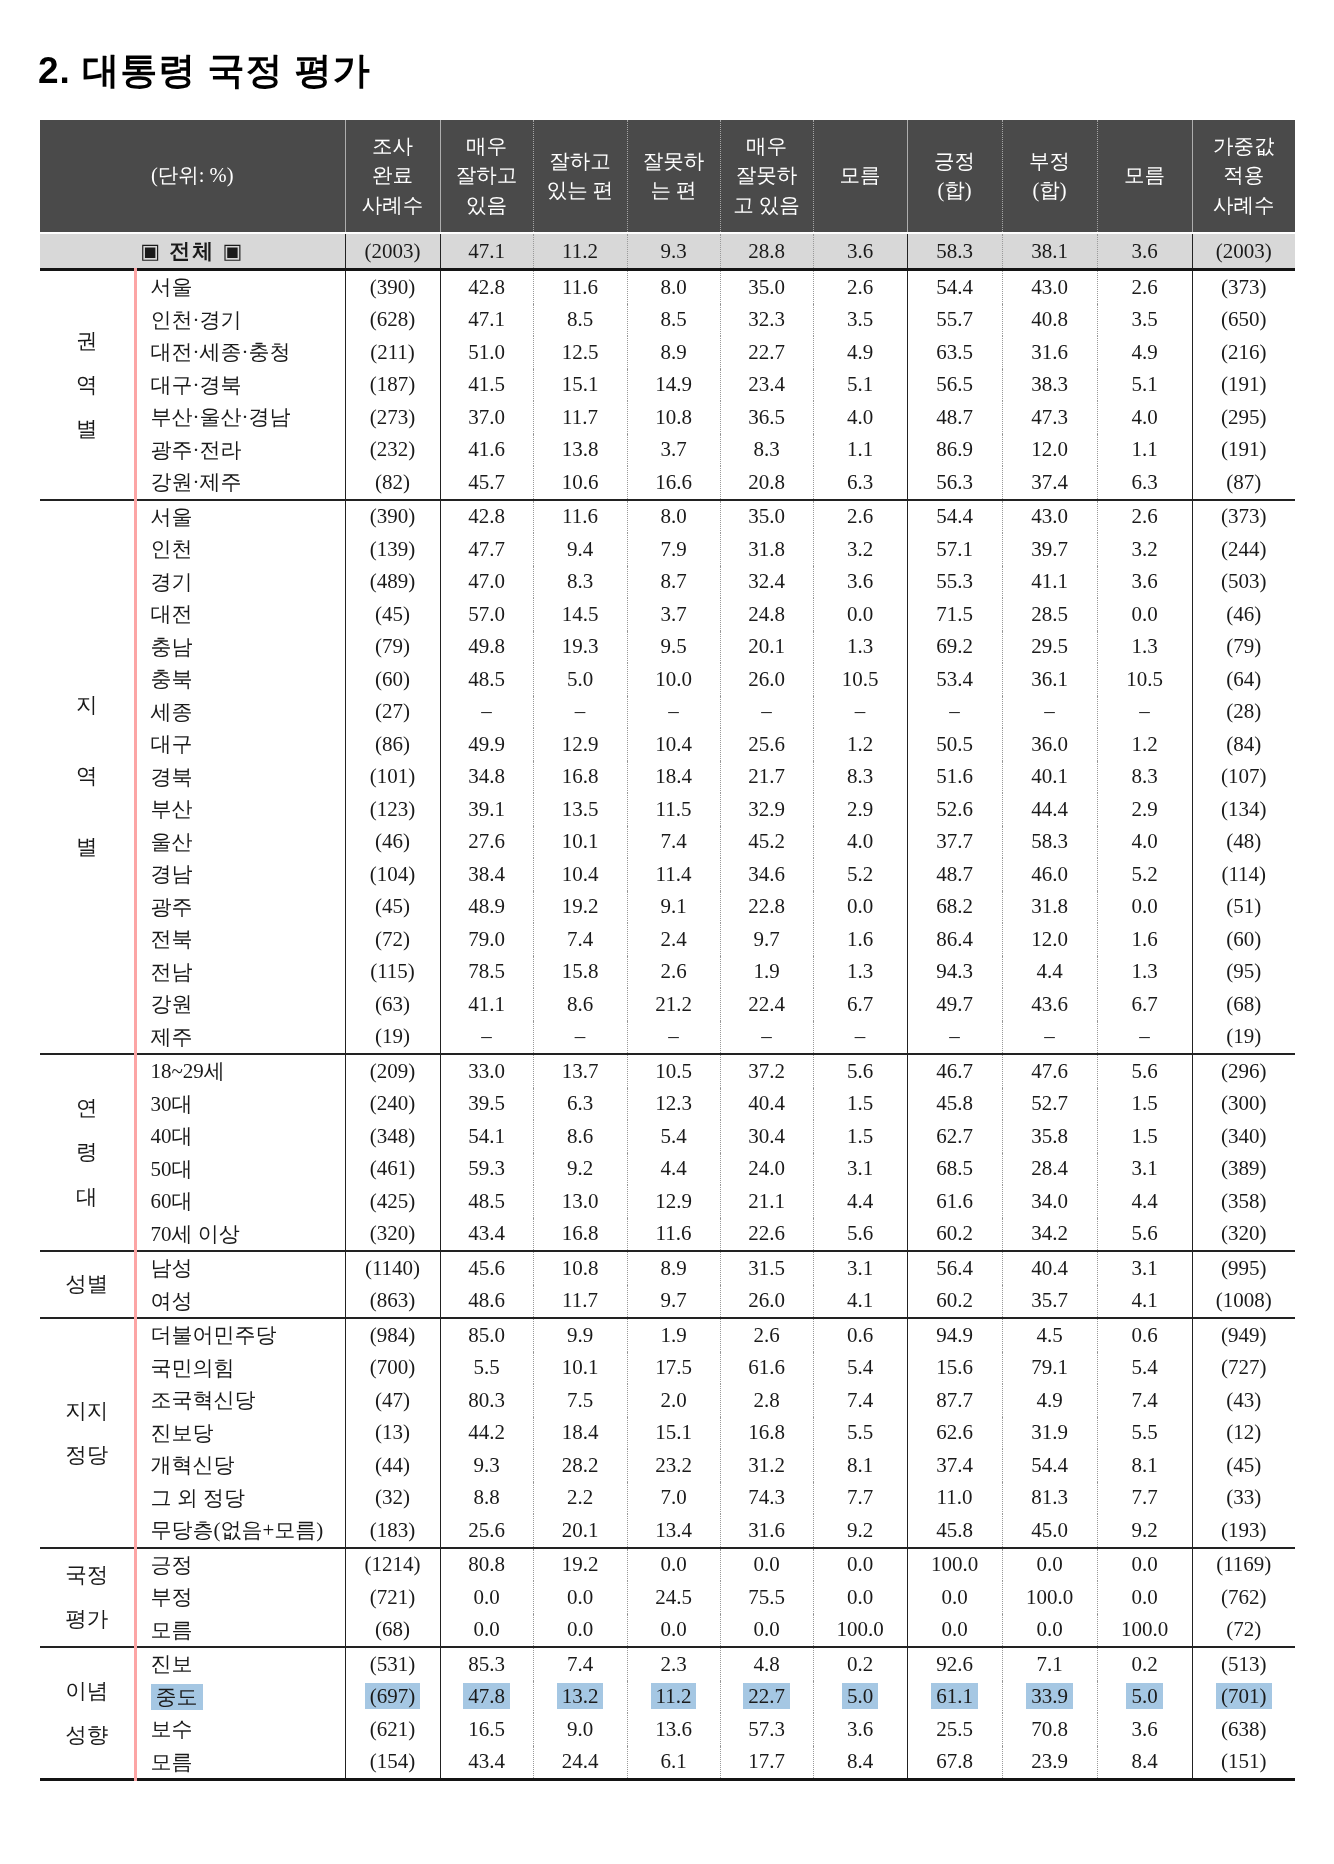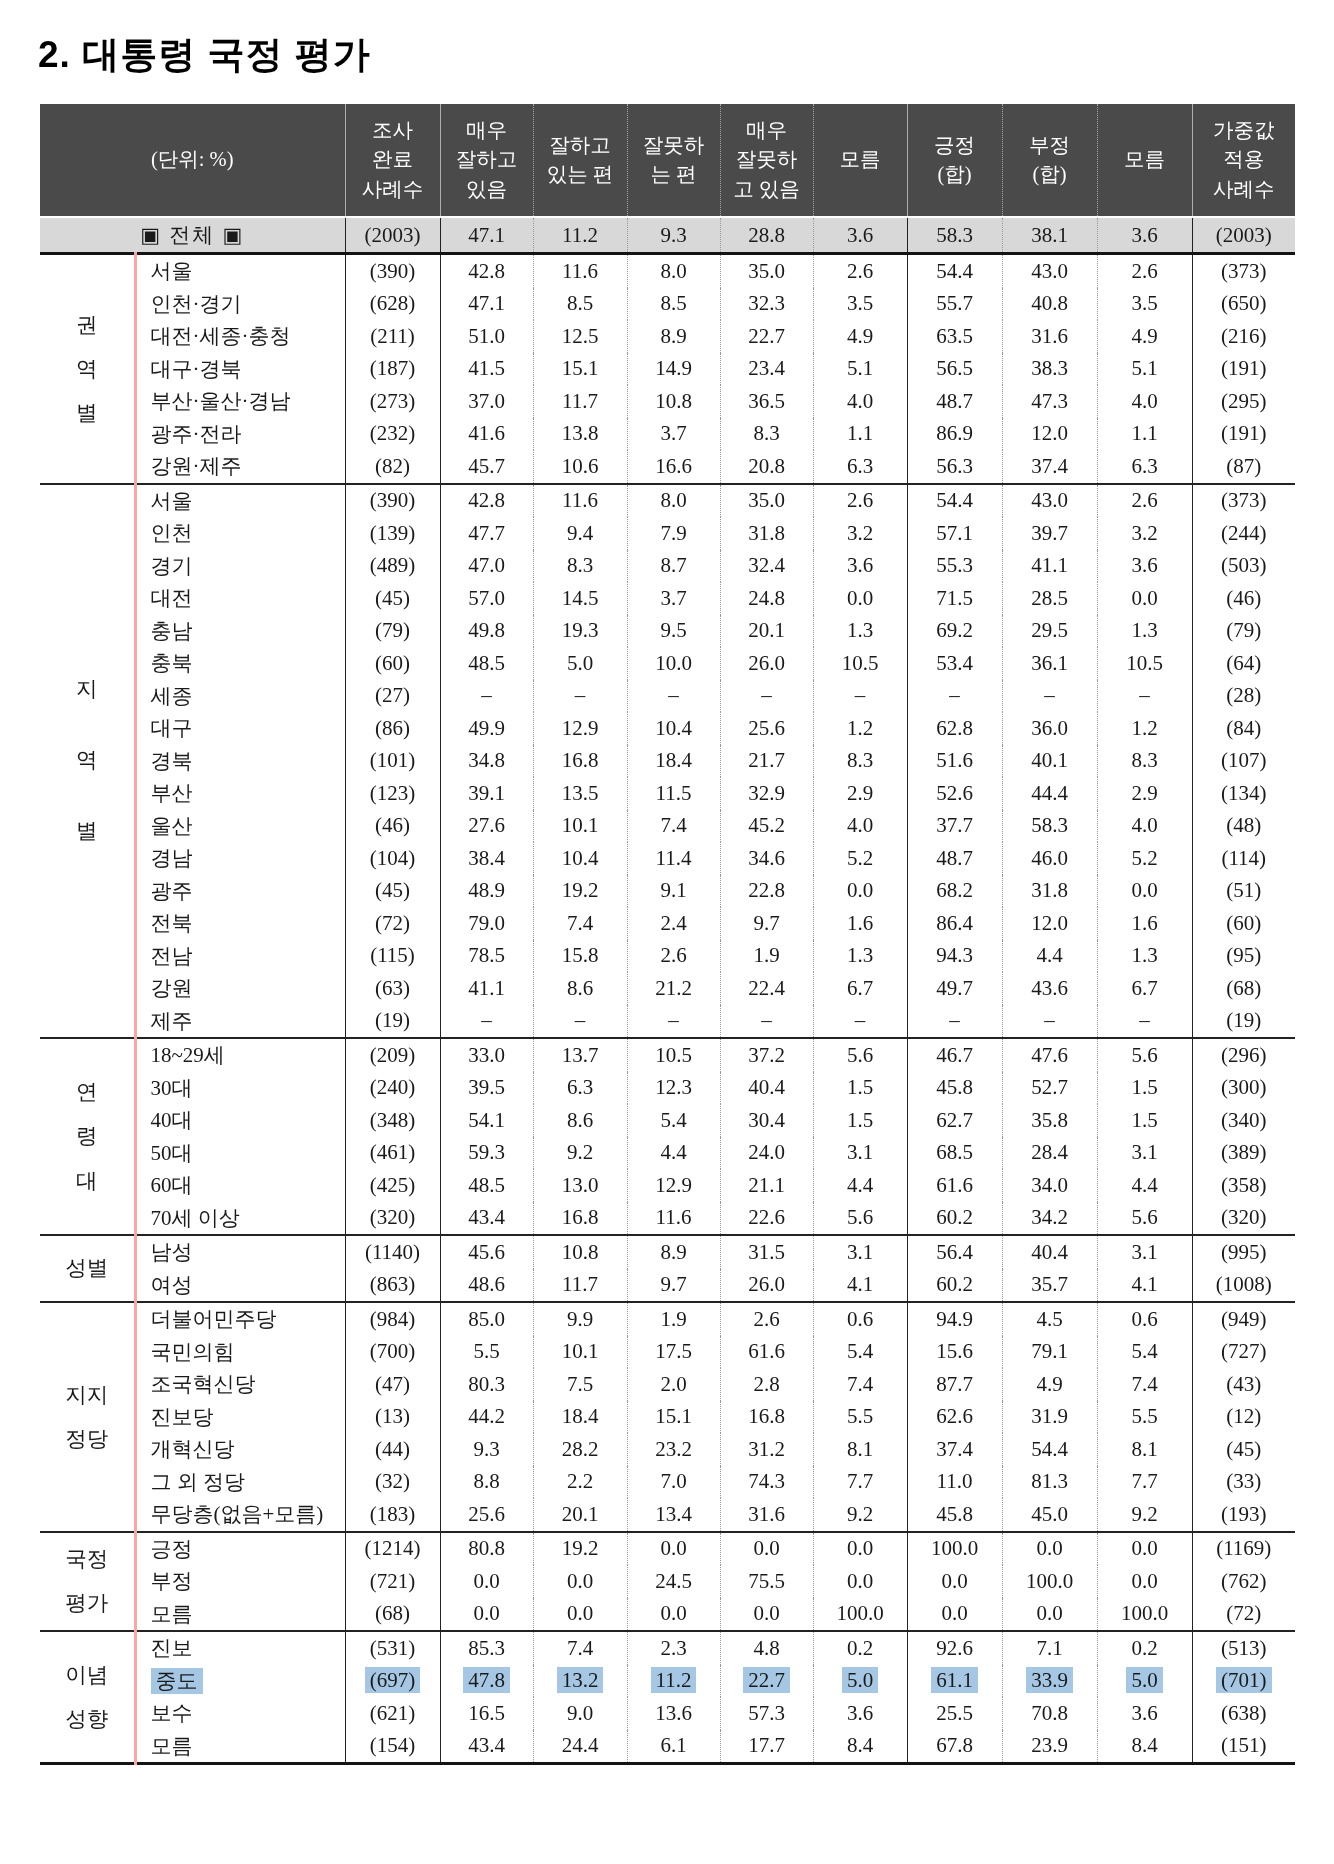--- a/index.html
+++ b/index.html
@@ -4,21 +4,21 @@
 <style>
   html,body{margin:0;padding:0;}
   body{
     width:1334px;height:1864px;background:#ffffff;color:#1a1a1a;
     font-family:"Liberation Serif","DejaVu Serif",serif;
     -webkit-font-smoothing:antialiased;
   }
   .title{
     font-family:"Liberation Sans","DejaVu Sans",sans-serif;
     font-weight:bold;font-size:37px;letter-spacing:1px;
-    margin:30px 0 0 38px;color:#000;
+    margin:46px 0 0 38px;color:#000;
   }
   table.tbl{
     border-collapse:collapse;table-layout:fixed;
     margin:24px 0 0 40px;width:1255px;
     border-bottom:3px solid #141414;
   }
   
   thead th{
     background:var(--header-bg,#4a4a4a);color:var(--header-text,#fff);
     font-weight:normal;height:112px;font-size:20.5px;line-height:1.42;
@@ -33,21 +33,21 @@
     white-space:pre-line;padding:0;vertical-align:middle;
   }
   td.c0,td.c1,td.c6,td.c9{border-left:1.5px solid #222;}
   td.c2,td.c3,td.c4,td.c5,td.c7,td.c8{border-left:1px dotted #999;}
   td.sub{text-align:left;padding-left:14px;border-left:3px solid #fca5a5;}
   td.group{font-size:21.5px;line-height:2.05;text-align:center;}
   td.group.g1{line-height:3.3;}
   
   tr.total td{background:var(--total-bg,#d8d8d8);height:34px;}
   tr.total{border-bottom:3px solid #141414;}
-  tr.total td.tlabel{font-weight:normal;letter-spacing:2px;}
+  tr.total td.tlabel{font-weight:bold;letter-spacing:2px;}
   
   tr.sec-first td{border-top:2px solid #222;}
   
   .hl{background:var(--hl,#a5c7e3);padding:1px 5px;}
 </style>
 </head>
 <body>
 
 <div class="page">
   <h1 class="title">2. 대통령 국정 평가</h1>
@@ -297,21 +297,21 @@
           <td class="c9">(28)</td>
         </tr>
         <tr>
           <td class="sub">대구</td>
           <td class="c0">(86)</td>
           <td class="c1">49.9</td>
           <td class="c2">12.9</td>
           <td class="c3">10.4</td>
           <td class="c4">25.6</td>
           <td class="c5">1.2</td>
-          <td class="c6">62.8</td>
+          <td class="c6">50.5</td>
           <td class="c7">36.0</td>
           <td class="c8">1.2</td>
           <td class="c9">(84)</td>
         </tr>
         <tr>
           <td class="sub">경북</td>
           <td class="c0">(101)</td>
           <td class="c1">34.8</td>
           <td class="c2">16.8</td>
           <td class="c3">18.4</td>

